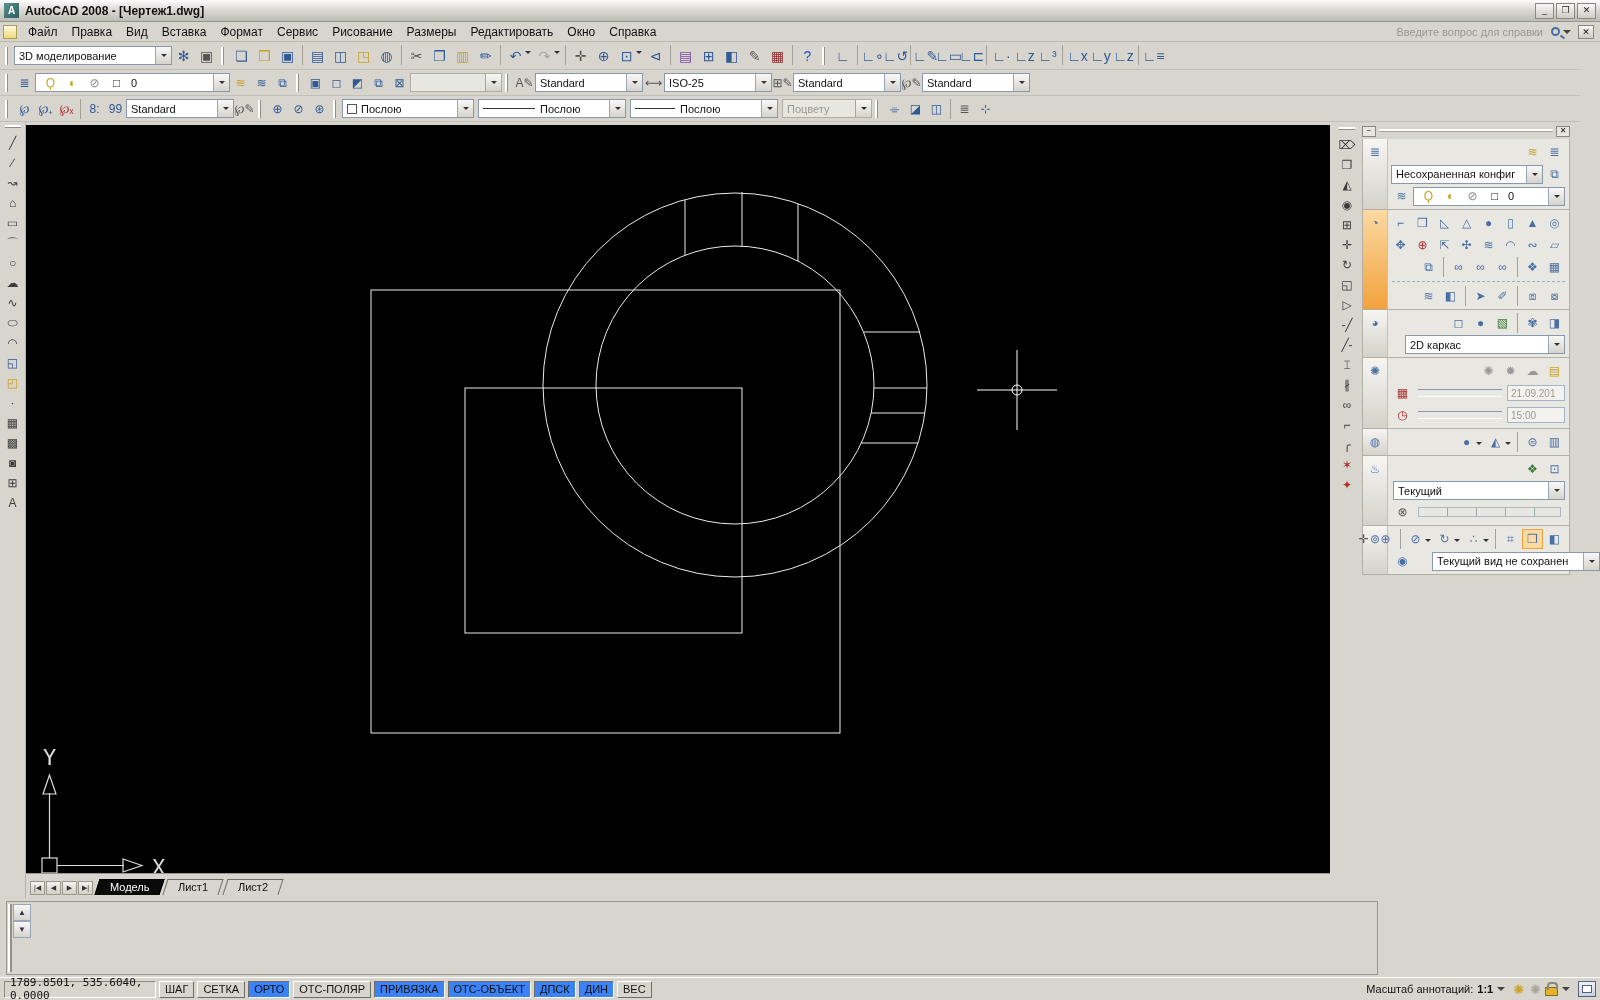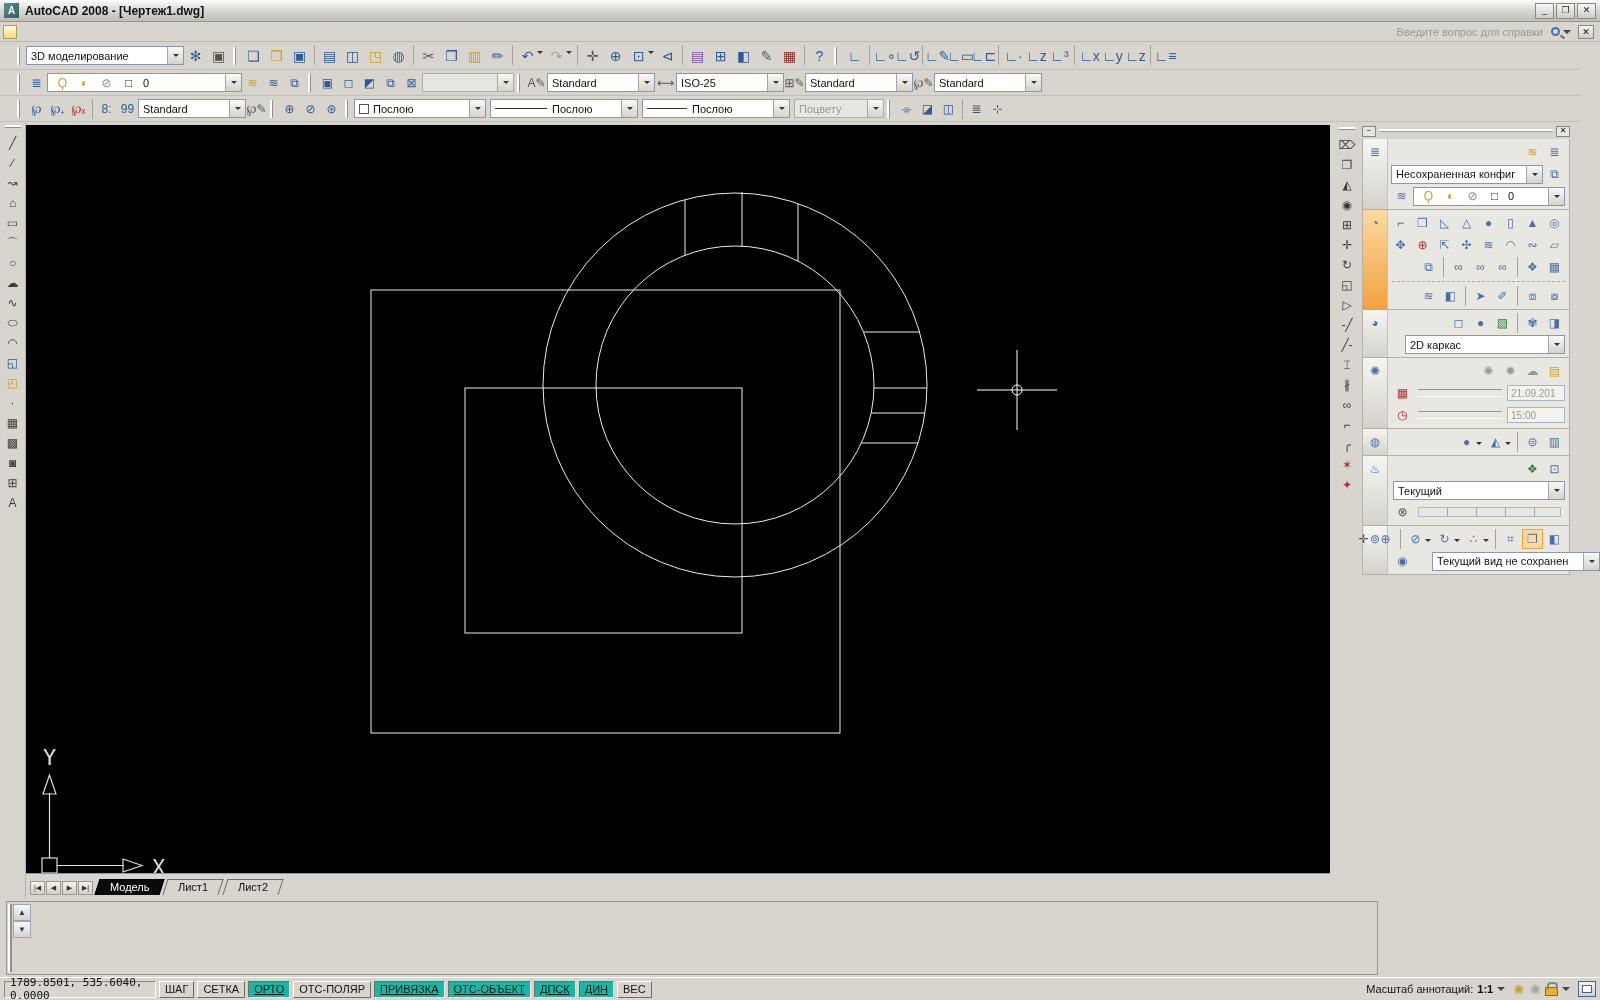--- a/index.html
+++ b/index.html
@@ -24,21 +24,21 @@
   .mitem { padding:2px 7px; font-size:12px; }
   .helpq { margin-left:auto; color:#9b988f; font-size:11px; padding-right:8px; }
   .mag { width:9px; height:9px; border:2px solid #4a6fa5; border-radius:50%; position:relative; margin-right:3px; }
   .mag::after { content:""; position:absolute; left:7px; top:7px; width:5px; height:2px; background:#4a6fa5; transform:rotate(40deg); }
   .caret { width:0; height:0; border:4px solid transparent; border-top-color:#444; margin:4px 4px 0 0; }
   .mclose { width:16px; height:14px; border:1px solid #8a877f; background:linear-gradient(#f7f7f6,#cfccc5);
     font-size:9px; line-height:12px; text-align:center; margin:0 3px; }
 
   
   .tbrow { position:absolute; left:0; width:1580px; background:#d8d5ce; border-bottom:1px solid #c2bfb7;
-    display:flex; align-items:center; padding-left:14px; }
+    display:flex; align-items:center; padding-left:2px; }
   #tb1 { top:42px; height:28px; } #tb2 { top:70px; height:26px; } #tb3 { top:96px; height:26px; }
   .grip { width:5px; height:18px; margin:0 4px 0 3px;
     background:linear-gradient(90deg,#fff 0 2px,#938f87 2px 3px,transparent 3px); }
   .tgroup { display:flex; align-items:center; height:100%; }
   .ti { width:23px; height:22px; display:flex; align-items:center; justify-content:center;
     font-size:14px; color:#2f5a96; flex:none; }
   #tb2 .ti,#tb3 .ti,.dash .ti { width:21px; height:20px; font-size:12px; }
   .ti.dis { color:#a8a49c; }
   .sep { width:1px; height:20px; background:#a5a29a; margin:0 3px; flex:none; }
   .dda { width:0; height:0; border:3px solid transparent; border-top-color:#333; margin:6px 2px 0 -2px; }
@@ -113,21 +113,21 @@
   .hscroll .sbtn { height:14px; line-height:12px; }
   .thumb { width:18px; height:14px; border:1px solid #9aa7ba; background:#e8e6e1; margin:0 4px; }
 
   
   .statusbar { position:absolute; left:0; top:977px; width:1600px; height:23px; background:#d8d5ce;
     border-top:1px solid #fff; display:flex; align-items:center; gap:3px; padding:0 4px; font-size:11px; }
   .coords { width:152px; height:17px; border:1px solid; border-color:#8a877f #fff #fff #8a877f;
     display:flex; align-items:center; padding:0 5px; font-family:"DejaVu Sans Mono",monospace; font-size:11px; }
   .toggle { height:17px; padding:1px 5px; font-size:11px; border:1px solid;
     border-color:#fff #6f6d66 #6f6d66 #fff; background:#d8d5ce; font-family:"Liberation Sans",sans-serif; }
-  .toggle.on { border-color:#6f6d66 #fff #fff #6f6d66; background:#14b8a6;text-decoration:underline; }
+  .toggle.on { border-color:#6f6d66 #fff #fff #6f6d66; background:#3b82f6; }
   .sright { margin-left:auto; display:flex; align-items:center; gap:4px; }
   .si { font-size:13px; color:#4a6fa5; }
   .padlock { width:13px; height:9px; background:#e8b32a; border:1px solid #8a6d12; position:relative; margin-top:5px; }
   .padlock::before { content:""; position:absolute; left:1px; top:-6px; width:7px; height:6px;
     border:2px solid #8a877f; border-bottom:none; border-radius:4px 4px 0 0; }
   .cleanscr { width:18px; height:16px; border:1px solid #55617a; background:linear-gradient(#eef2f8,#c6d2e4); position:relative; }
   .cleanscr::after { content:""; position:absolute; inset:3px; border:1px solid #55617a; background:#fff; }
 </style>
 </head>
 <body>
@@ -137,20 +137,33 @@
   <span class="wtitle">AutoCAD 2008 - [Чертеж1.dwg]</span>
   <span class="winbtns">
       <span class="wbtn">_</span>
       <span class="wbtn">❐</span>
       <span class="wbtn">✕</span>
     </span>
 </div>
 
 <div class="menubar">
   <span class="docicon"></span>
+  <span style="display:flex">
+      <span class="mitem">Файл</span>
+      <span class="mitem">Правка</span>
+      <span class="mitem">Вид</span>
+      <span class="mitem">Вставка</span>
+      <span class="mitem">Формат</span>
+      <span class="mitem">Сервис</span>
+      <span class="mitem">Рисование</span>
+      <span class="mitem">Размеры</span>
+      <span class="mitem">Редактировать</span>
+      <span class="mitem">Окно</span>
+      <span class="mitem">Справка</span>
+    </span>
   <span class="helpq">Введите вопрос для справки</span>
   <span class="mag"></span>
   <span class="caret"></span>
   <span class="mclose">✕</span>
 </div>
 
 <div class="tbrow" id="tb1">
   <div class="tgroup">
     <span class="grip"></span>
     <span class="combo" style="width:158px">

